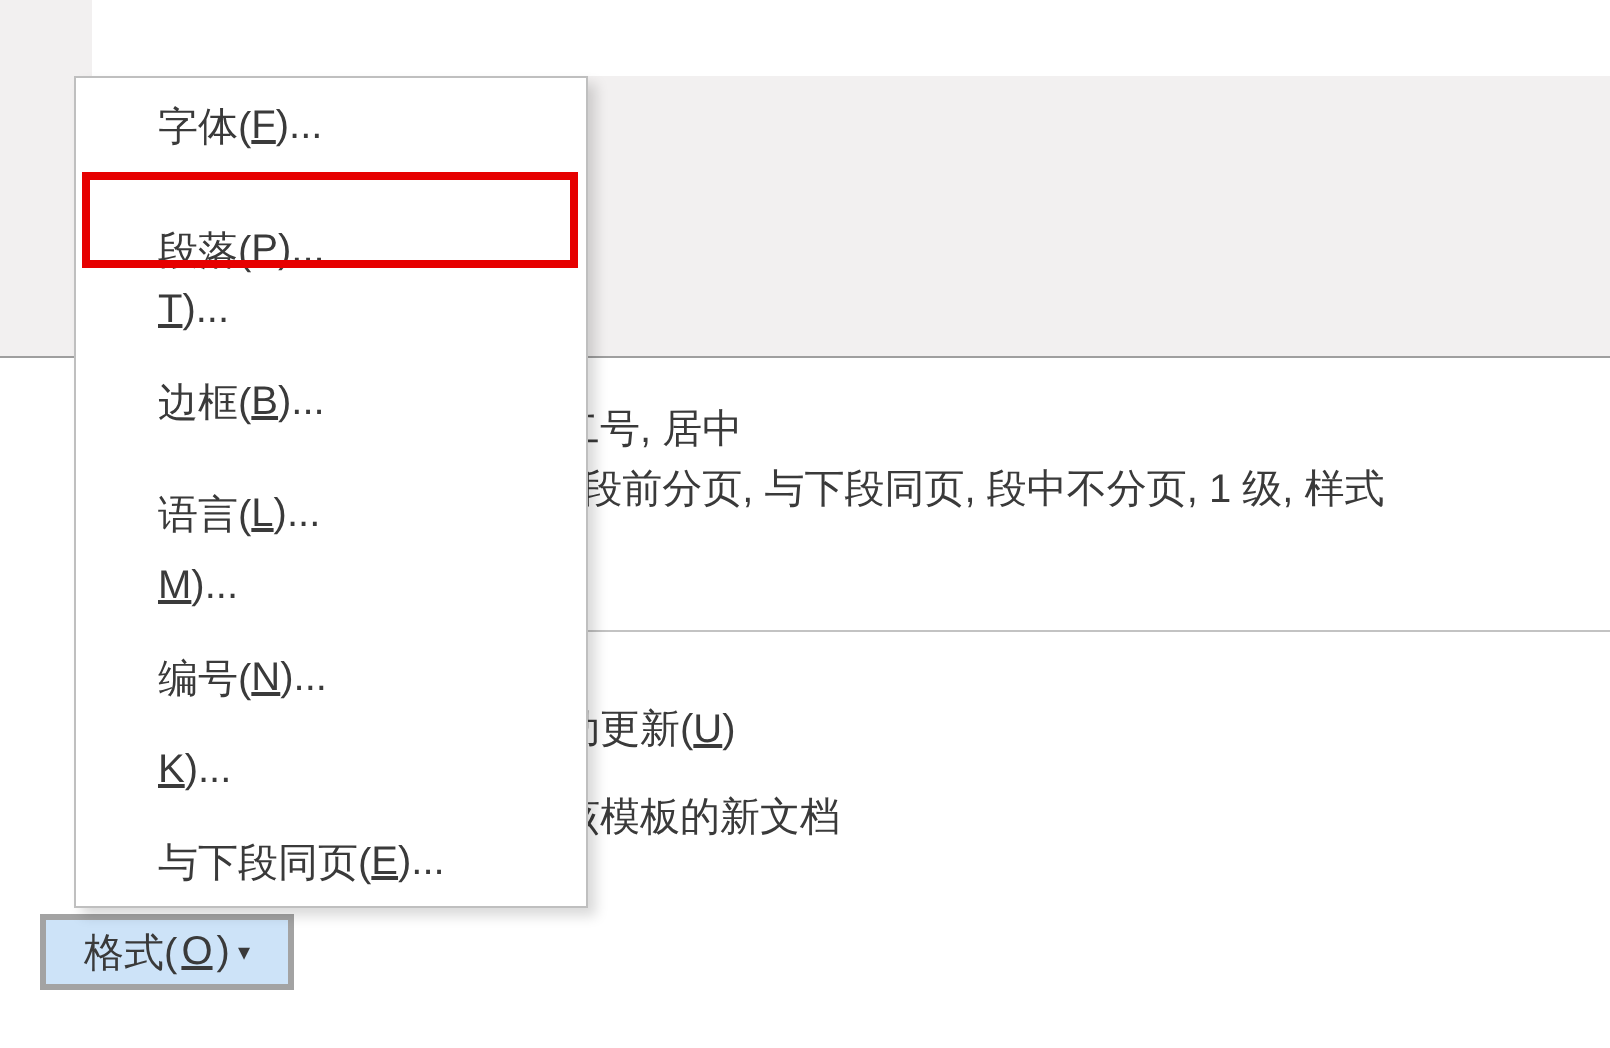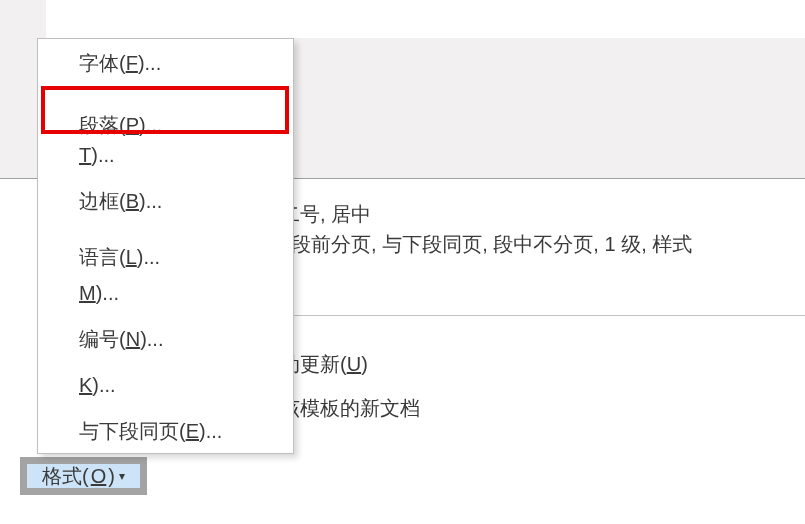--- a/index.html
+++ b/index.html
@@ -53,21 +53,21 @@
 }
 #autoUpdate { top: 172px; }
 #basedOn { top: 216px; }
 
 .format-button {
   position: absolute;
   left: 20px;
   top: 457px;
   width: 127px;
   height: 38px;
-  border: 7px solid #a3a3a3;
+  border: 3px solid #a3a3a3;
   background: #cde3f8;
   display: flex;
   align-items: center;
   justify-content: center;
   gap: 2px;
   font-size: 20px;
   color: #3a3a3a;
   box-sizing: border-box;
 }
 .format-button .caret {

